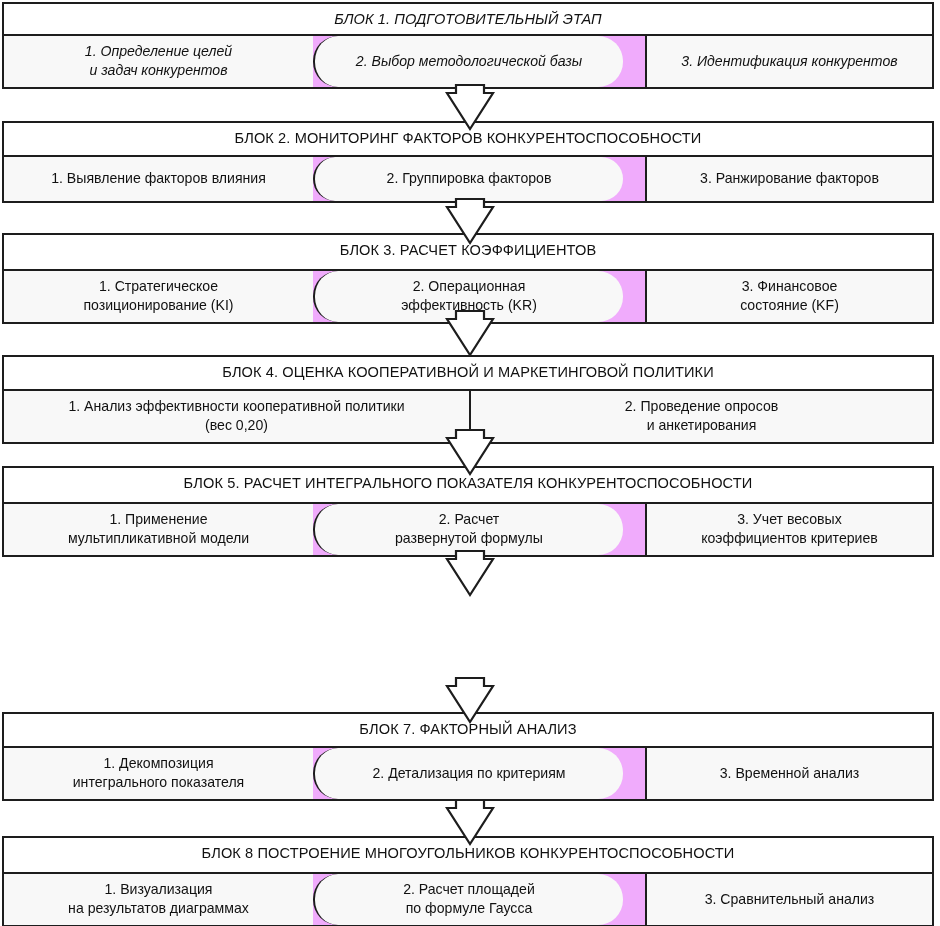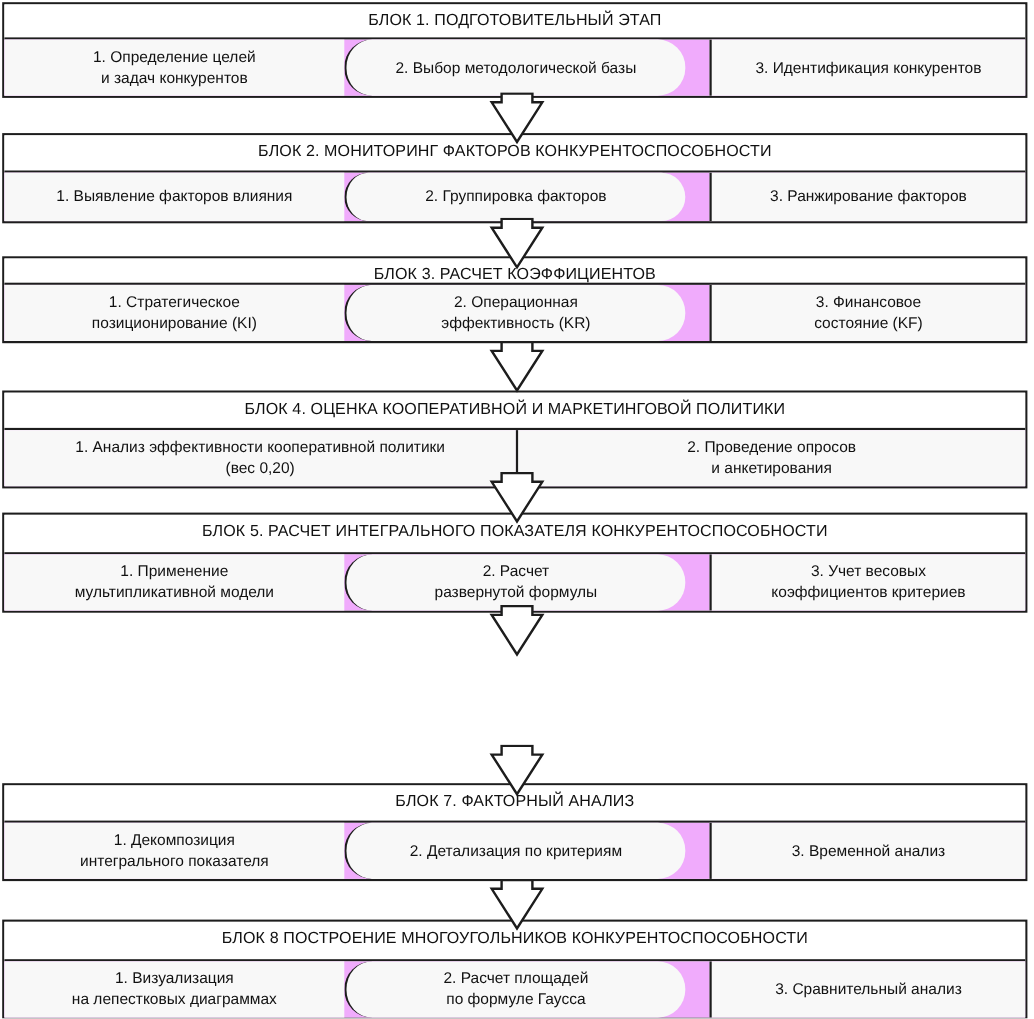--- a/index.html
+++ b/index.html
@@ -97,21 +97,21 @@
     z-index: 5;
     pointer-events: none;
   }
   .arrow svg { display: block; width: 52px; height: 48px; }
 </style>
 </head>
 <body>
 
 <div id="canvas">
 
-<div class="block" style="top: 2px;">
+<div class="block" style="top: 2px; font-style: italic;">
       <div class="block-title" style="height: 32px;">БЛОК 1. ПОДГОТОВИТЕЛЬНЫЙ ЭТАП</div>
       <div class="block-row cols-3">
         <div class="cell">
           <span class="lines">
             <span class="ln">1. Определение целей</span>
             <span class="ln">и задач конкурентов</span>
           </span>
         </div>
         <div class="cell">
           <span class="lines">
@@ -149,21 +149,21 @@
           </span>
         </div>
       </div>
     </div>
     <div class="arrow" style="top: 198px;">
       <svg viewBox="0 0 52 48" xmlns="http://www.w3.org/2000/svg">
         <polygon points="12,1 12,9 3,9 26,45 49,9 40,9 40,1" fill="#ffffff" stroke="#1d1d1d" stroke-width="2.2" stroke-linejoin="miter"></polygon>
       </svg>
     </div>
     <div class="block" style="top: 233px;">
-      <div class="block-title" style="height: 24px;">БЛОК 3. РАСЧЕТ КОЭФФИЦИЕНТОВ</div>
+      <div class="block-title" style="height: 36px;">БЛОК 3. РАСЧЕТ КОЭФФИЦИЕНТОВ</div>
       <div class="block-row cols-3">
         <div class="cell">
           <span class="lines">
             <span class="ln">1. Стратегическое</span>
             <span class="ln">позиционирование (KI)</span>
           </span>
         </div>
         <div class="cell">
           <span class="lines">
             <span class="ln">2. Операционная</span>
@@ -263,21 +263,21 @@
       <svg viewBox="0 0 52 48" xmlns="http://www.w3.org/2000/svg">
         <polygon points="12,1 12,9 3,9 26,45 49,9 40,9 40,1" fill="#ffffff" stroke="#1d1d1d" stroke-width="2.2" stroke-linejoin="miter"></polygon>
       </svg>
     </div>
     <div class="block" style="top: 836px;">
       <div class="block-title" style="height: 36px; text-align: center;">БЛОК 8 ПОСТРОЕНИЕ МНОГОУГОЛЬНИКОВ КОНКУРЕНТОСПОСОБНОСТИ</div>
       <div class="block-row cols-3">
         <div class="cell">
           <span class="lines">
             <span class="ln">1. Визуализация</span>
-            <span class="ln">на лепестковых диаграммах</span>
+            <span class="ln">на результатов диаграммах</span>
           </span>
         </div>
         <div class="cell">
           <span class="lines">
             <span class="ln">2. Расчет площадей</span>
             <span class="ln">по формуле Гаусса</span>
           </span>
         </div>
         <div class="cell">
           <span class="lines">

